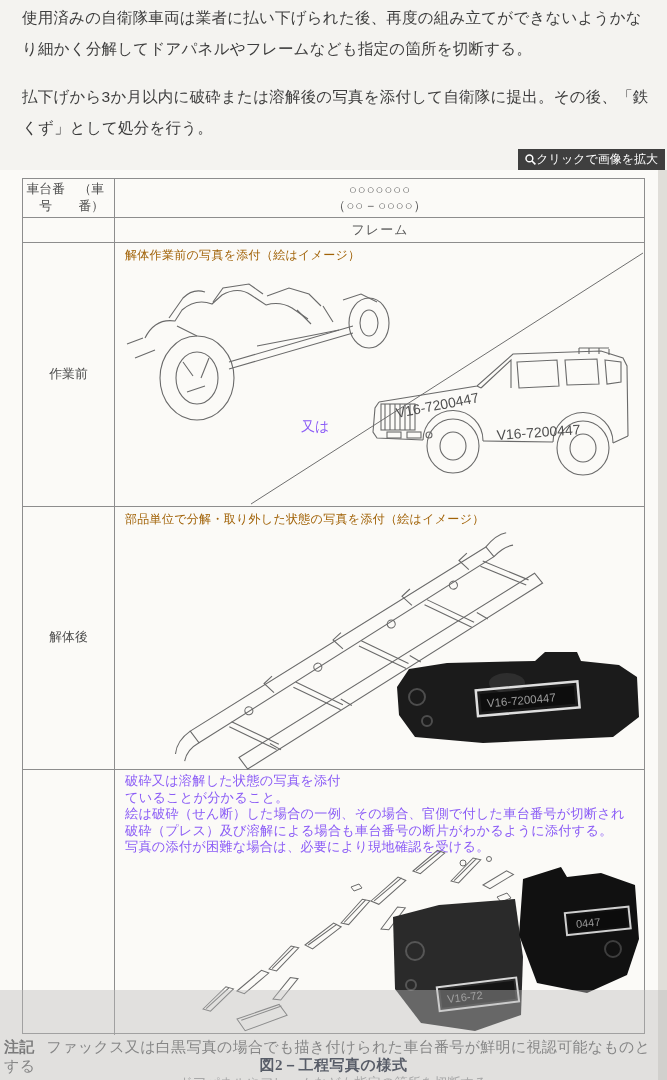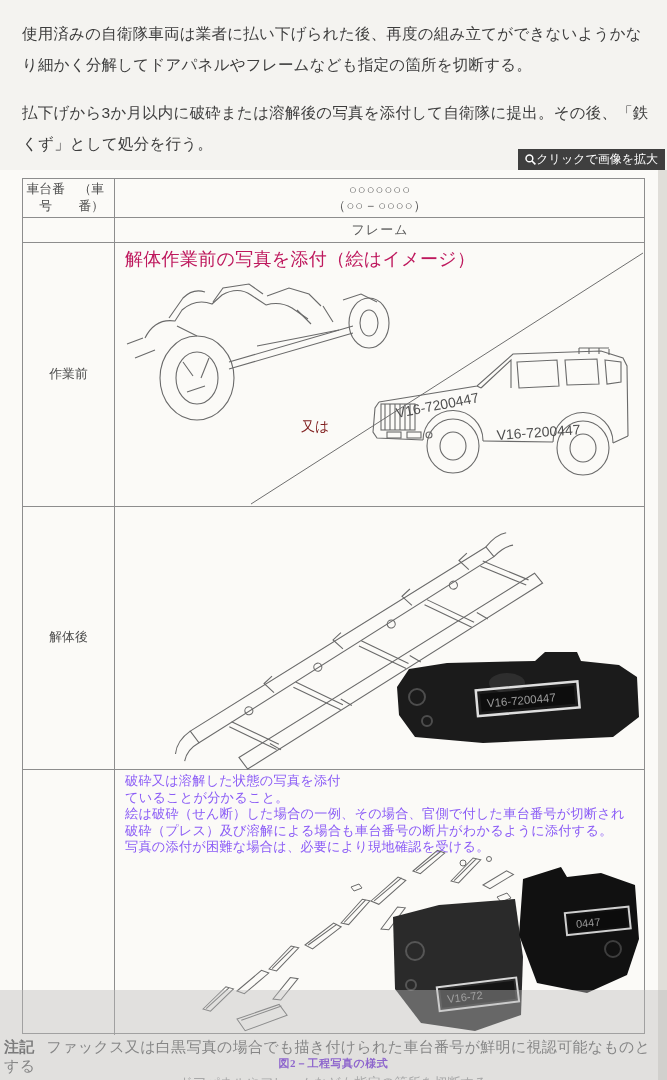--- a/index.html
+++ b/index.html
@@ -1,46 +1,46 @@
 <!DOCTYPE html>
 <html lang="ja"><head>
 <meta charset="utf-8">
 <style>
   html,body{margin:0;padding:0;}
   body{font-family:"Liberation Sans",sans-serif;background:#e8e8e8;}
   .page{position:relative;width:667px;height:1080px;margin:0 auto;background:#f4f3f0;overflow:hidden;}
   
   .intro{position:absolute;left:22px;top:2px;width:632px;color:#3d3d3d;font-size:15.5px;line-height:31px;letter-spacing:.2px;}
-  .intro p{margin:16px 0 17px 0;}
+  .intro p{margin:0 0 17px 0;}
   
   .zoom-btn{position:absolute;right:2px;top:149px;height:21px;display:flex;align-items:center;gap:0;
             padding:0 7px;background:#3f3f3f;color:#fff;font-size:12px;line-height:21px;cursor:pointer;z-index:20;}
   .zoom-btn svg{display:block;}
   
   .paper{position:absolute;left:0;top:170px;width:667px;height:910px;background:#fbfaf7;}
   .paper-edge{position:absolute;right:0;top:170px;width:9px;height:910px;background:#e0ded9;}
   
   .sheet-table{position:absolute;left:22px;top:178px;width:623px;height:856px;border:1px solid #8d8d8d;box-sizing:border-box;}
   .vline{position:absolute;left:91px;top:0;width:1px;height:856px;background:#8d8d8d;}
   .hline{position:absolute;left:0;width:621px;height:1px;background:#8d8d8d;}
   .cell-label{position:absolute;left:0;width:91px;display:flex;flex-direction:row;align-items:center;justify-content:center;
               color:#4a4a4a;font-family:"Liberation Serif",serif;font-size:12.8px;line-height:17px;text-align:center;}
   .cell-value{position:absolute;left:92px;width:530px;display:flex;flex-direction:column;align-items:center;justify-content:center;
               color:#5a5a5a;font-family:"Liberation Serif",serif;font-size:13px;line-height:16px;letter-spacing:1px;}
   .row-content{position:absolute;left:92px;width:531px;}
-  .caption{position:absolute;left:10px;top:5px;color:#be185d;font-family:"Liberation Serif",serif;font-size:18px;letter-spacing:.3px;}
+  .caption{position:absolute;left:10px;top:5px;color:#a16207;font-family:"Liberation Serif",serif;font-size:12px;letter-spacing:.3px;}
   .crush-text{position:absolute;left:10px;top:4px;color:#8b5cf6;font-family:"Liberation Serif",serif;font-size:13.2px;line-height:16.6px;letter-spacing:.2px;}
-  .or-label{position:absolute;left:186px;top:176px;color:#7f1d1d;font-family:"Liberation Serif",serif;font-size:14px;}
+  .or-label{position:absolute;left:186px;top:176px;color:#8b5cf6;font-family:"Liberation Serif",serif;font-size:14px;}
   .sketch{position:absolute;left:0;top:0;}
   .photo{position:absolute;}
   
   .note-line{position:absolute;left:4px;top:1038px;width:660px;color:#5f5f5f;font-family:"Liberation Serif",serif;font-size:15px;letter-spacing:.3px;}
   .note-line .note-label{font-weight:bold;color:#4c4c4c;margin-right:12px;}
-  .fig-caption{position:absolute;left:0;top:1056px;width:667px;text-align:center;color:#6d28d9;
-               font-family:"Liberation Serif",serif;font-size:11px;font-weight:bold;letter-spacing:.5px;}
+  .fig-caption{position:absolute;left:0;top:1056px;width:667px;text-align:center;color:#0f172a;
+               font-family:"Liberation Serif",serif;font-size:15px;font-weight:bold;letter-spacing:.5px;}
   .cutoff-line{position:absolute;left:0;top:1074px;width:667px;text-align:center;color:#9a9a9a;
                font-family:"Liberation Serif",serif;font-size:13.2px;}
   
   .overlay-band{position:absolute;left:0;top:990px;width:667px;height:90px;background:rgba(188,188,188,.42);z-index:40;pointer-events:none;}
   svg{overflow:visible;}
 </style>
 </head>
 <body>
 
 <div class="page">
@@ -126,20 +126,21 @@
         </g>
       </svg>
       <div class="caption">解体作業前の写真を添付（絵はイメージ）</div>
       <div class="or-label">又は</div>
     </div>
 
     <div class="cell-label" style="top:327px;height:263px">
       <span>解体後</span>
     </div>
     <div class="row-content" style="top:327px;height:263px">
+      <div class="caption">部品単位で分解・取り外した状態の写真を添付（絵はイメージ）</div>
       <svg class="sketch" style="top:22px" width="420" height="240" viewBox="0 0 420 240">
         <g transform="rotate(-21 210 130)" stroke="#6a6a6a" fill="none" stroke-width="1.1">
           <path d="M58,150 L400,84 L404,96 L62,164 Z"></path>
           <path d="M94,192 L436,126 L440,138 L98,206 Z"></path>
           <path d="M58,150 q-16,4 -22,16 M62,164 q-14,2 -20,12"></path>
           <path d="M400,84 q14,-8 24,-6 M404,96 q12,-6 22,-4"></path>
           <path d="M96,160 L132,198 M100,156 L136,194"></path>
           <path d="M170,146 L206,184 M174,142 L210,180"></path>
           <path d="M246,131 L282,169 M250,127 L286,165"></path>
           <path d="M322,116 L358,154 M326,112 L362,150"></path>

